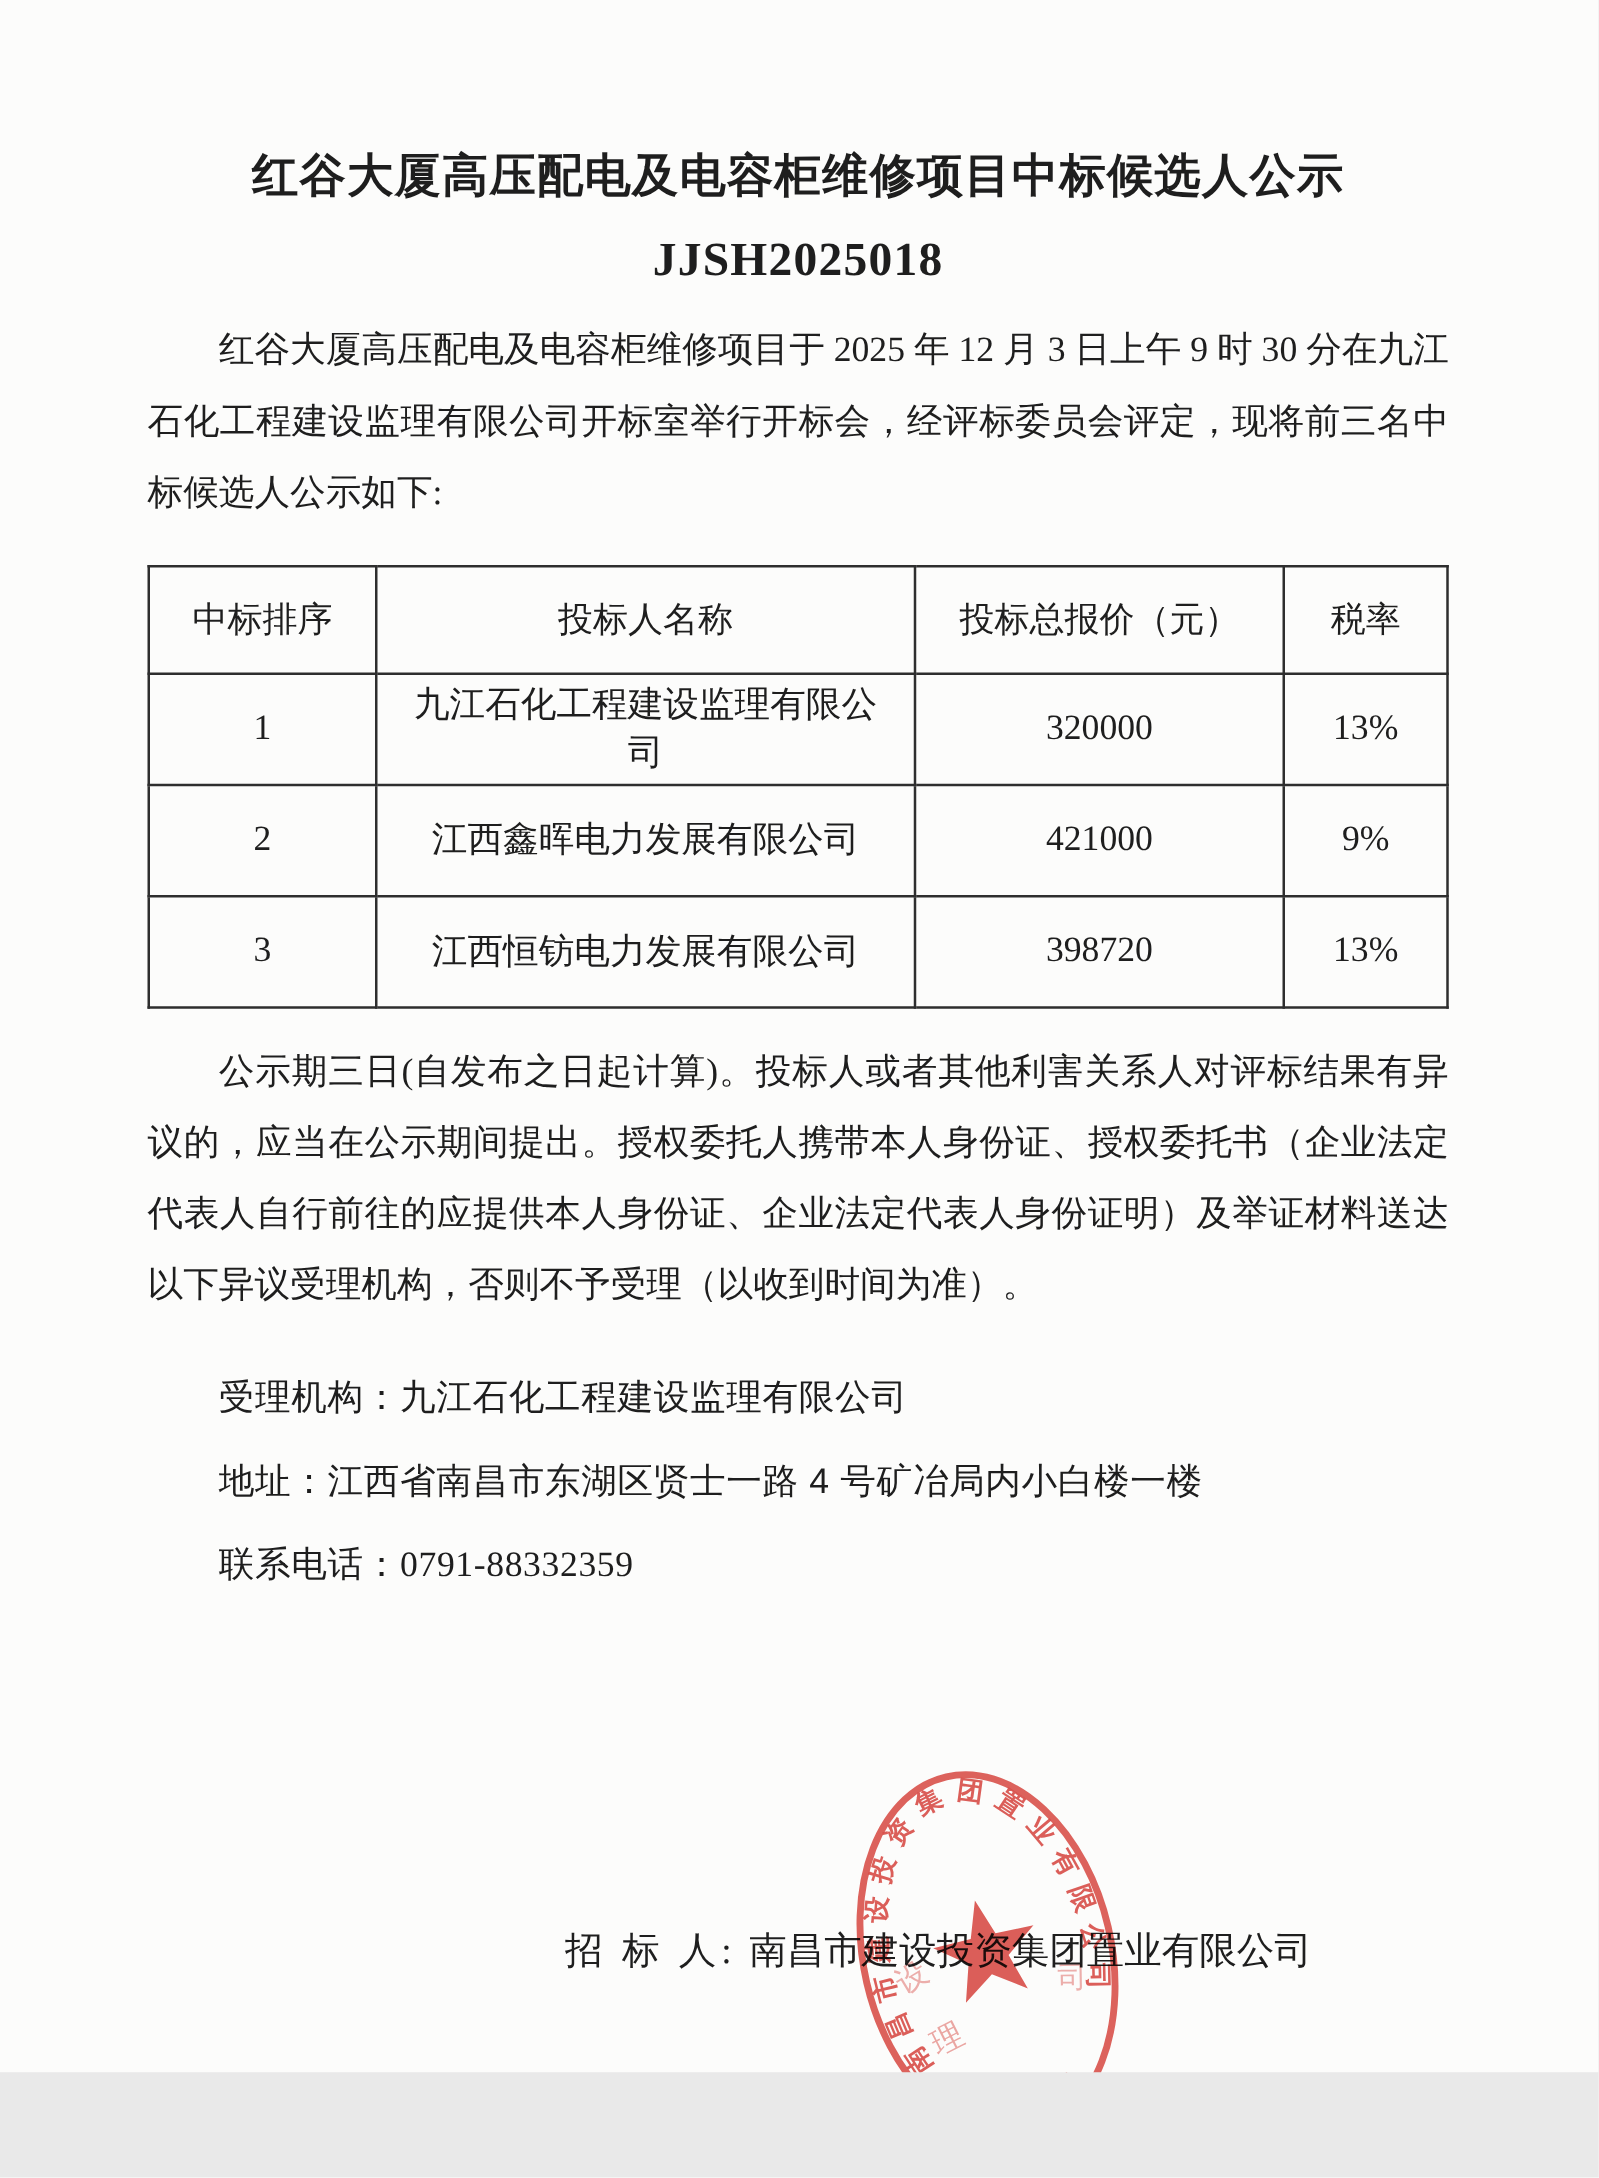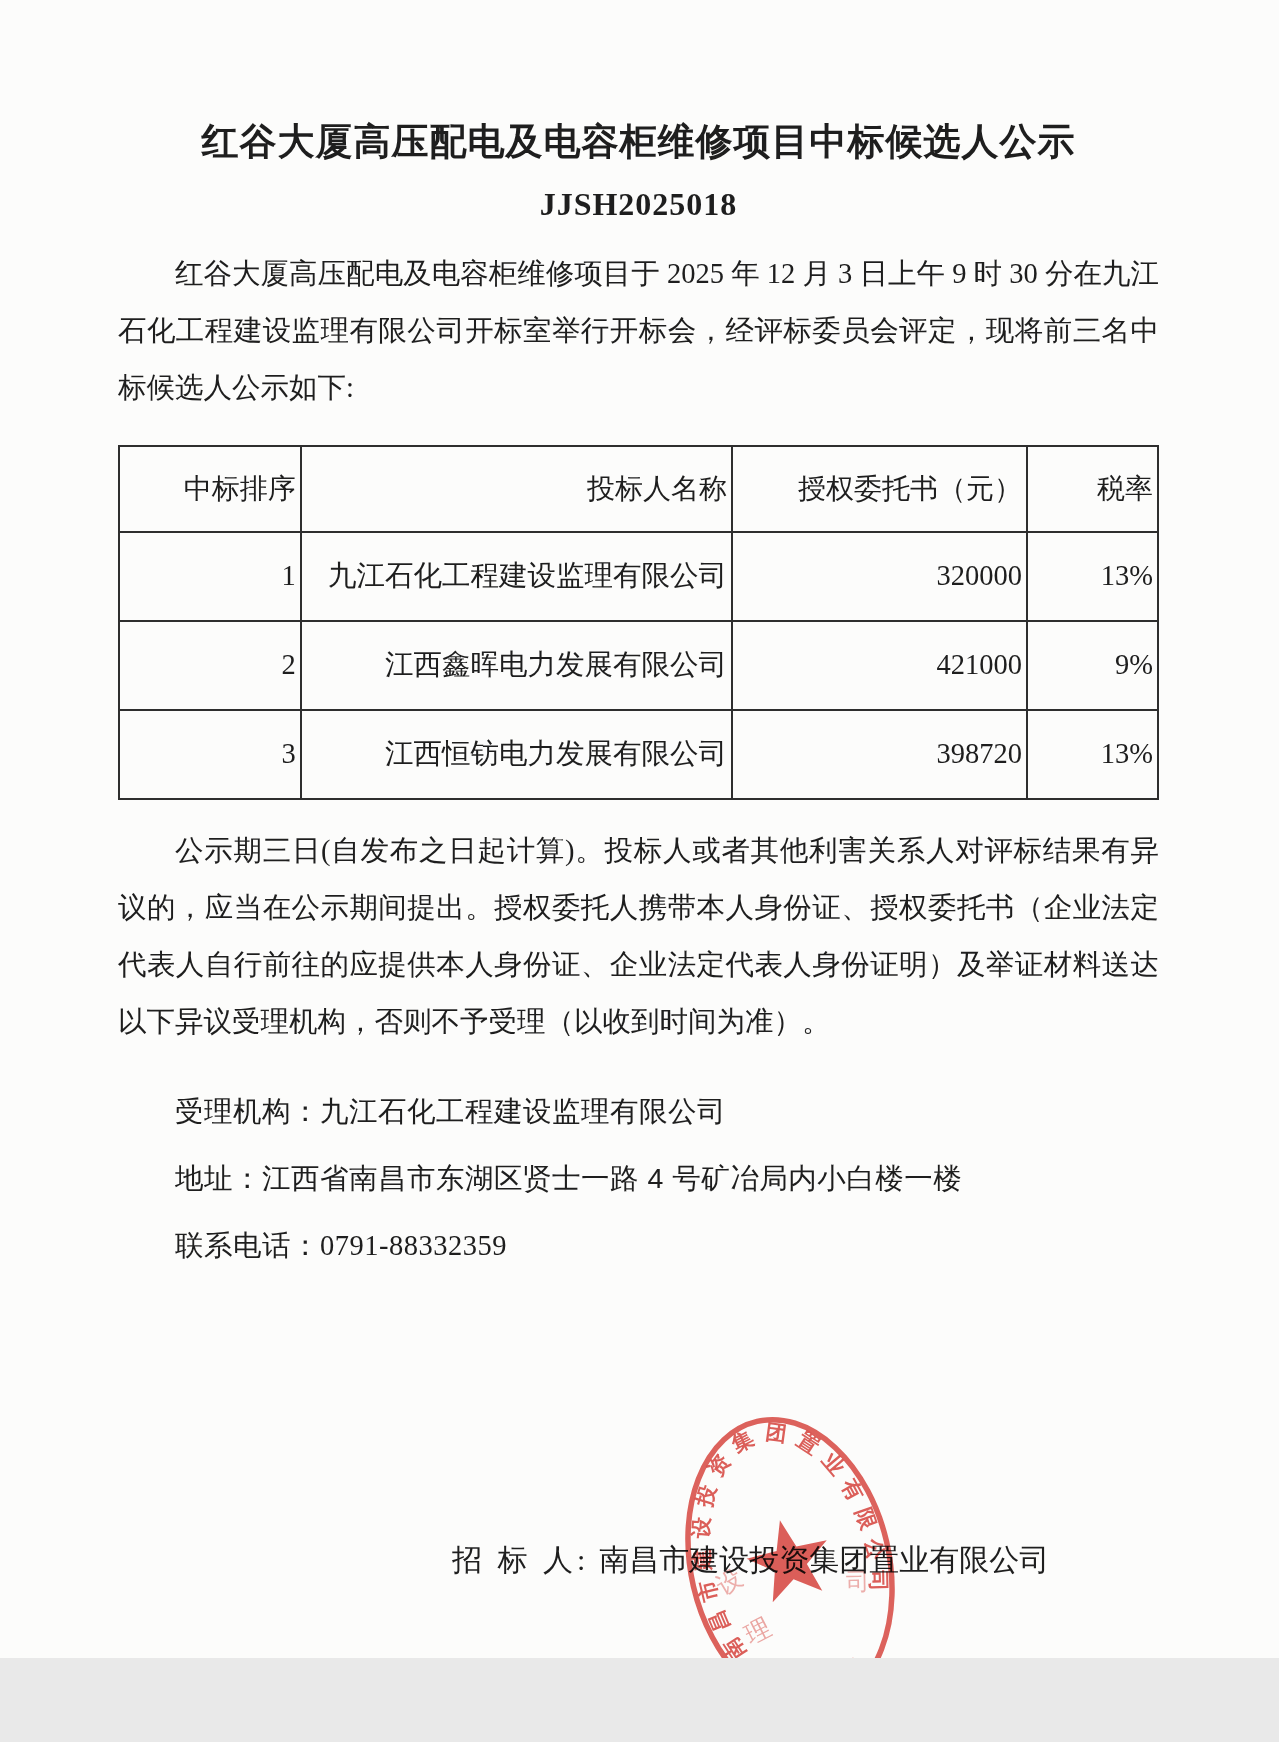--- a/index.html
+++ b/index.html
@@ -16,21 +16,21 @@
 
   .doc-title {
     text-align:center;
     font-size:37px;
     font-weight:700;
     letter-spacing:1px;
     line-height:48px;
   }
   .doc-code {
     text-align:center;
-    font-size:32px;
+    font-size:38px;
     font-weight:700;
     margin-top:20px;
     letter-spacing:1px;
   }
 
   .para {
     font-size:28.5px;
     line-height:57px;
     text-align:justify;
     text-indent:2em;
@@ -38,24 +38,24 @@
   }
 
   table.candidates {
     width:100%;
     border-collapse:collapse;
     margin-top:24px;
     table-layout:fixed;
   }
   table.candidates th, table.candidates td {
     border:2px solid #2e2e2e;
-    text-align:right;
+    text-align:center;
     vertical-align:middle;
     font-weight:400;
-    padding:0 4px;
+    padding:0 16px;
   }
   table.candidates th { height:84px; font-size:28px; }
   table.candidates td { height:87px; font-size:28.5px; }
 
   .info-block { margin-top:10px; }
   .info-line {
     font-size:28.5px;
     line-height:67px;
     padding-left:57px;
     font-family:"Liberation Sans","DejaVu Sans",sans-serif;
@@ -113,21 +113,21 @@
       <colgroup>
         <col style="width:17.5%">
         <col style="width:41.5%">
         <col style="width:28.4%">
         <col style="width:12.6%">
       </colgroup>
       <thead>
         <tr>
           <th>中标排序</th>
           <th>投标人名称</th>
-          <th>授权委托书（元）</th>
+          <th>投标总报价（元）</th>
           <th>税率</th>
         </tr>
       </thead>
       <tbody>
         <tr>
           <td>1</td>
           <td>九江石化工程建设监理有限公司</td>
           <td>320000</td>
           <td>13%</td>
         </tr>

